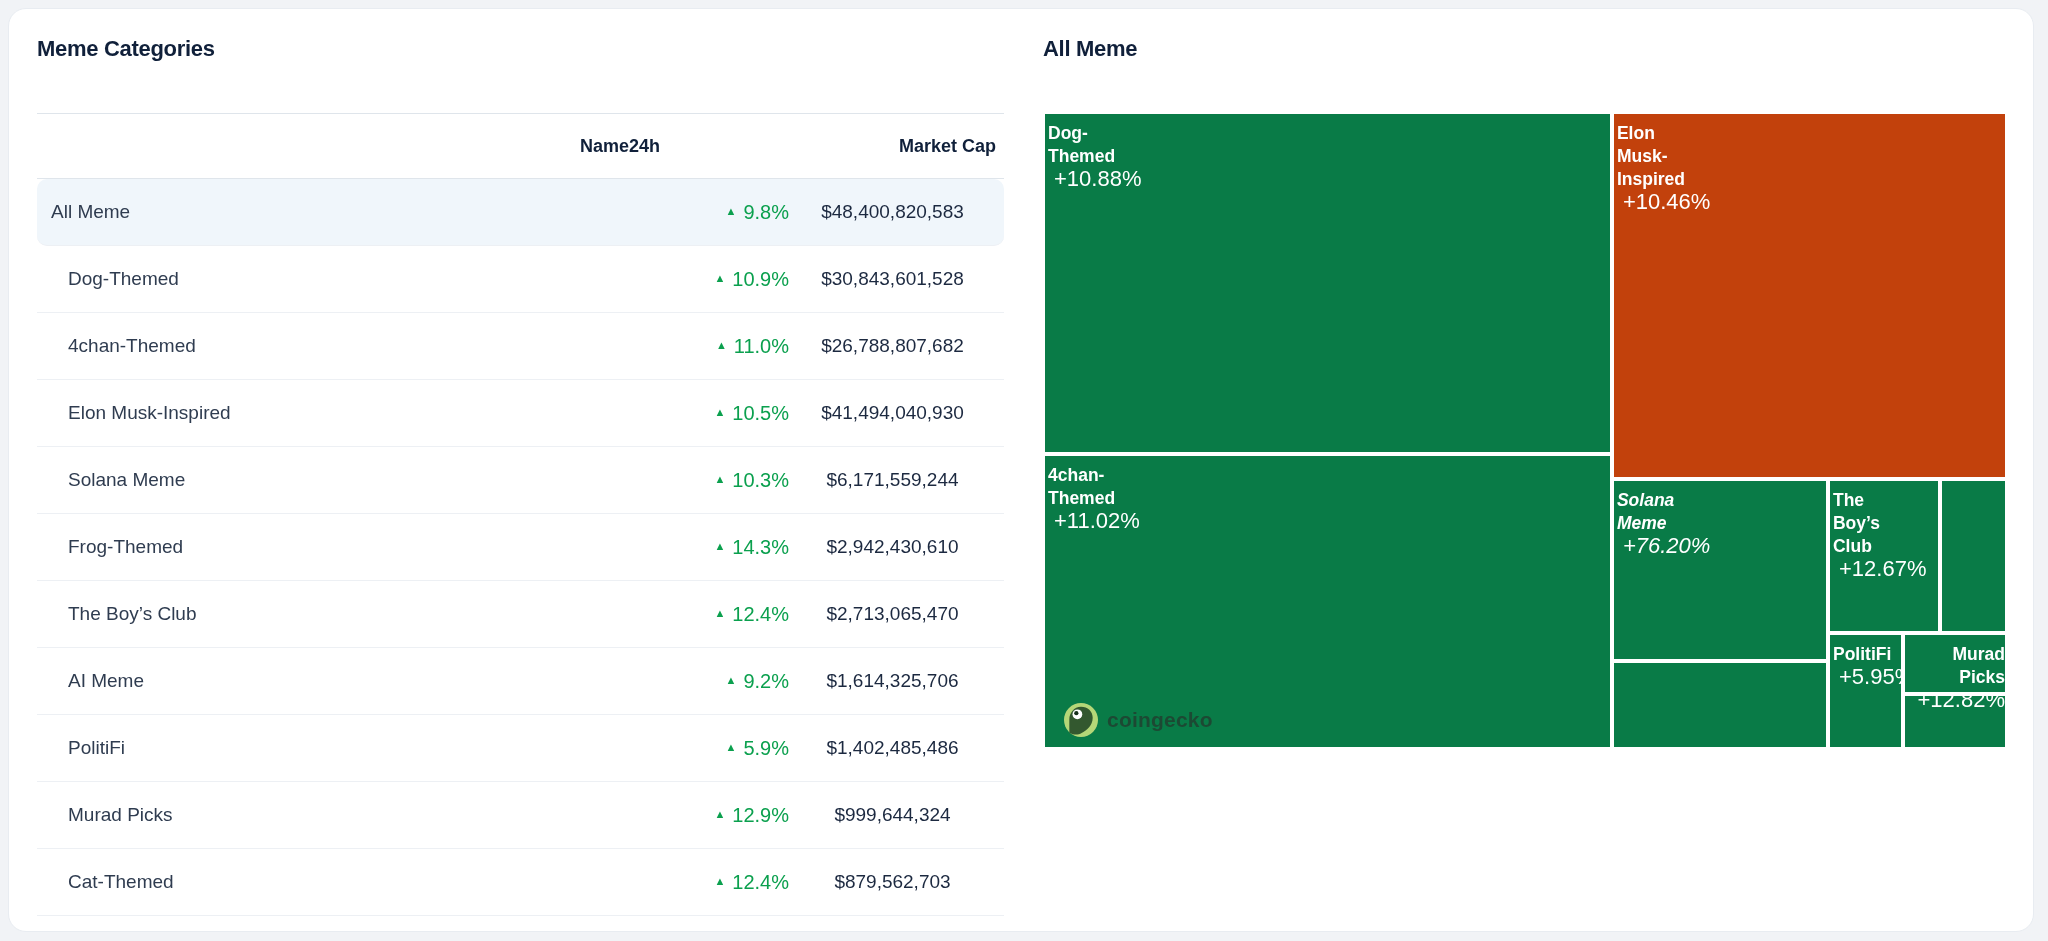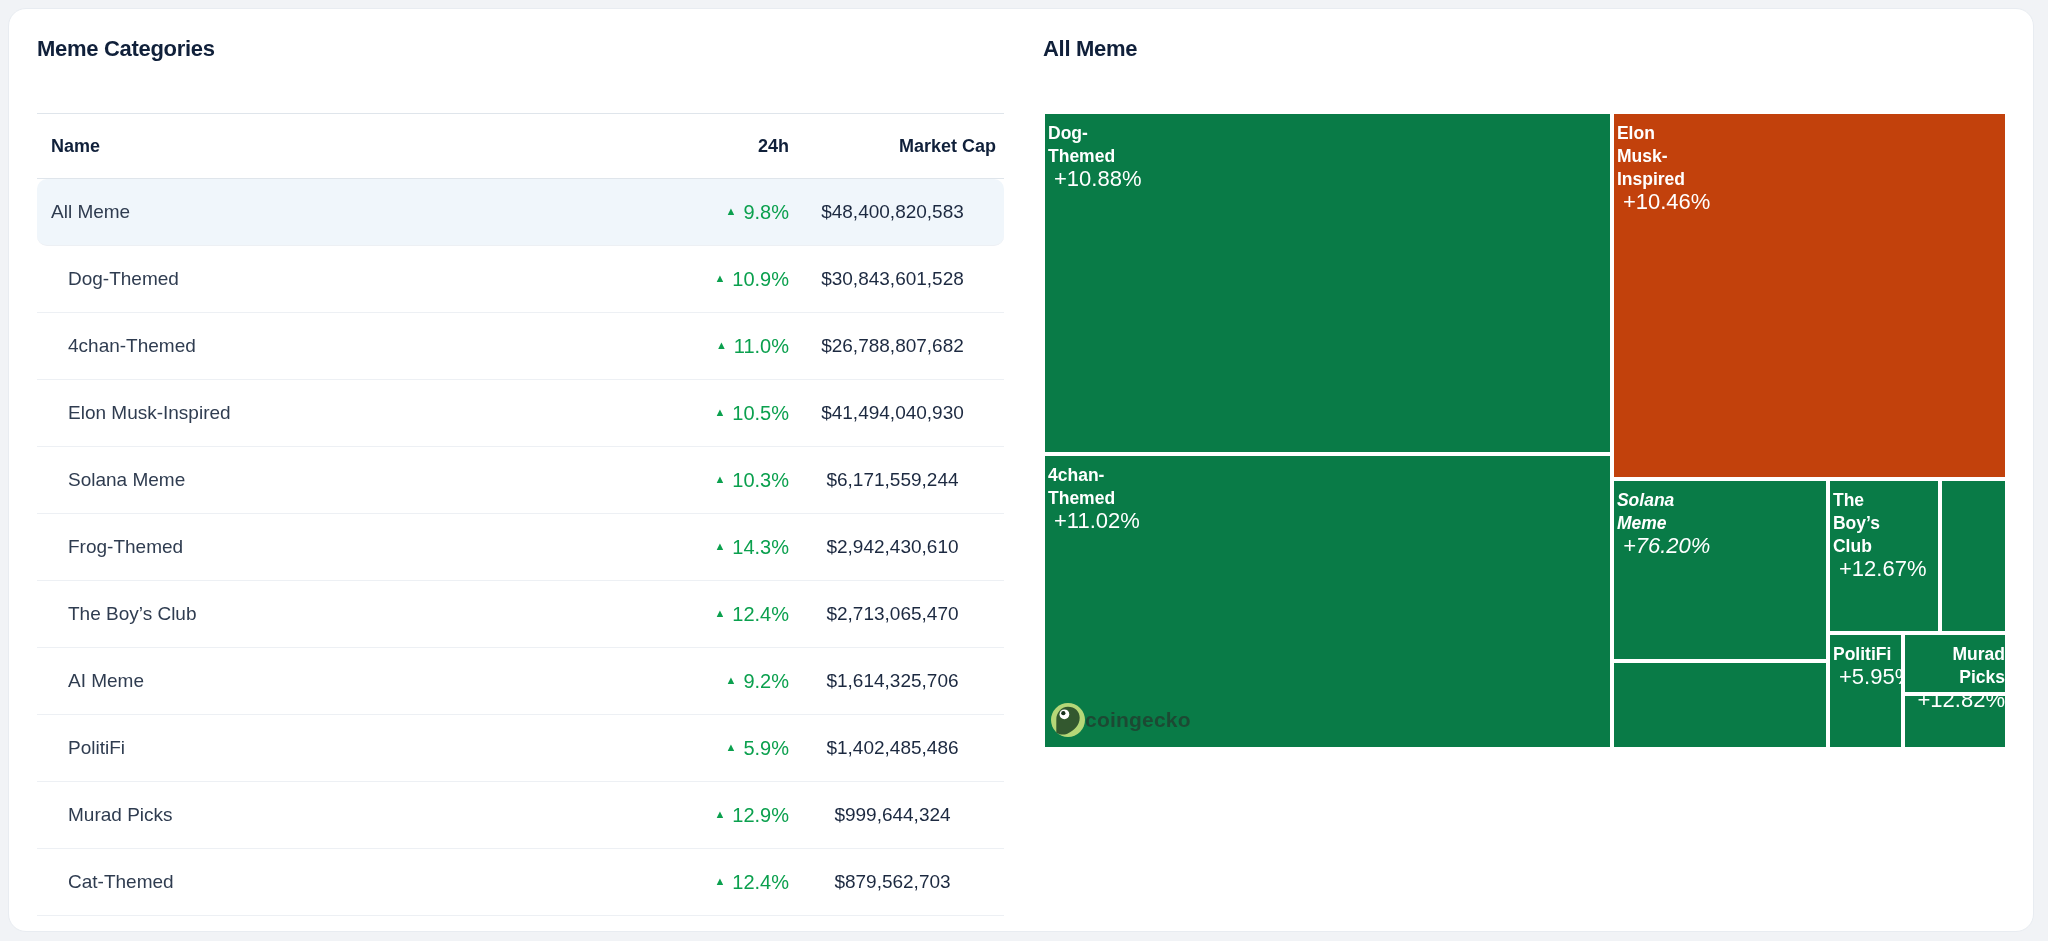--- a/index.html
+++ b/index.html
@@ -20,22 +20,22 @@
   #left-title{left:28px;top:22px;}
   #right-title{left:1034px;top:22px;}
 
   
   .cat-table{position:absolute;left:28px;top:104px;width:967px;}
   .thead{
     display:grid;grid-template-columns:1fr 160px 215px;height:64px;align-items:center;
     border-top:1px solid #dfe5eb;border-bottom:1px solid #dfe5eb;
     font-weight:700;font-size:18px;color:#10203a;
   }
-  .th-name{padding-left:14px;}
-  .th-change{text-align:right;}
+  .th-name{padding-left:14px;text-align:right;}
+  .th-change{text-align:left;}
   .th-cap{text-align:right;padding-right:8px;}
   .row{
     display:grid;grid-template-columns:1fr 160px 215px;height:66px;align-items:center;
     border-bottom:1px solid #edf0f4;font-size:19px;color:#2f3c50;cursor:pointer;
   }
   .row.highlight{background:#f0f6fb;border-radius:10px;}
   .c-name{padding-left:14px;}
   .row.indent .c-name{padding-left:31px;}
   .c-change{
     display:flex;justify-content:flex-end;align-items:center;gap:7px;
@@ -48,21 +48,21 @@
   .treemap{position:absolute;left:1034px;top:103px;width:964px;height:637px;}
   .cell{
     position:absolute;background:#097b47;border:2px solid #ffffff;box-sizing:border-box;
     color:#ffffff;overflow:visible;z-index:1;cursor:pointer;
   }
   .cell.labeled{z-index:2;}
   .cell .lbl{padding:8px 0 0 3px;font-size:17.5px;font-weight:700;line-height:23px;white-space:nowrap;}
   .cell .chg{padding-left:9px;font-size:22px;font-weight:400;line-height:22px;white-space:nowrap;}
 
   .watermark{
-    position:absolute;left:8px;bottom:12px;display:flex;align-items:center;z-index:3;
+    position:absolute;left:21px;bottom:12px;display:flex;align-items:center;gap:9px;z-index:3;
   }
   .gecko{width:34px;height:34px;display:block;}
   .wm-text{font-size:21px;font-weight:700;color:#223c2e;opacity:0.78;letter-spacing:0.2px;}
 </style>
 </head>
 <body>
 
 <div class="card">
 
   <div class="panel-title" id="left-title">Meme Categories</div>

